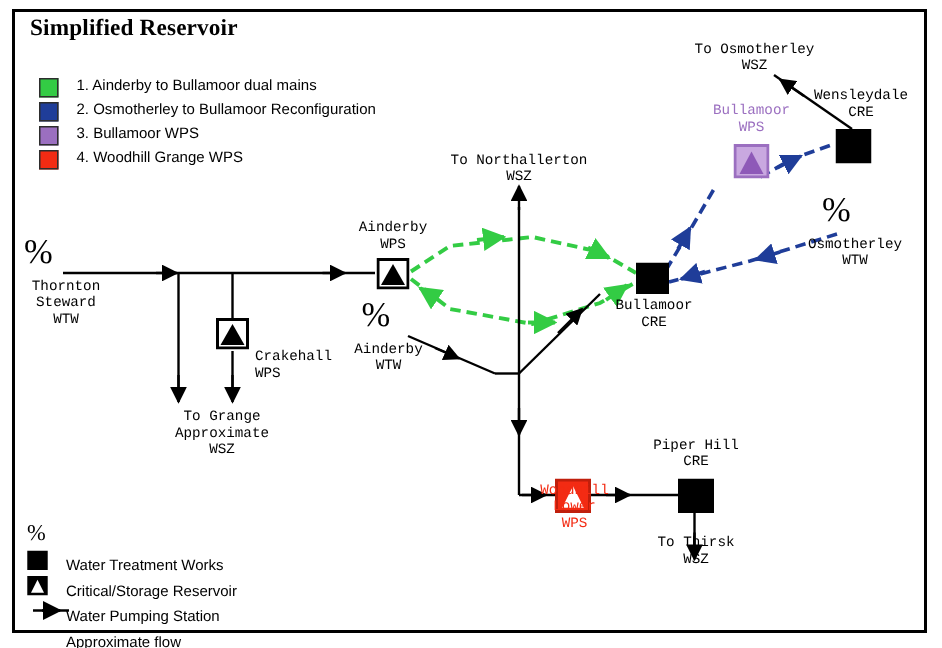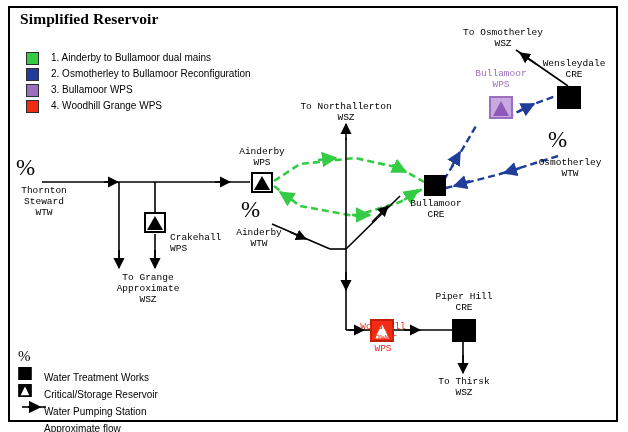--- a/index.html
+++ b/index.html
@@ -403,18 +403,18 @@
   <div class="node" style="left:452px; top:319px;">
     <svg width="24" height="23" viewBox="0 0 24 23">
       <rect x="0" y="0" width="24" height="23" fill="#000000"></rect>
     </svg>
   </div>
   <div class="lbl" style="left:432px; top:291px; width:64px;">
     <div>Piper Hill</div>
     <div>CRE</div>
   </div>
 
-  <div class="lbl" style="left:432px; top:376px; width:64px;">
+  <div class="lbl" style="left:432px; top:356px; width:64px;">
     <div>To Thirsk</div>
     <div>WSZ</div>
   </div>
 
 </div>
 
 </body></html>

